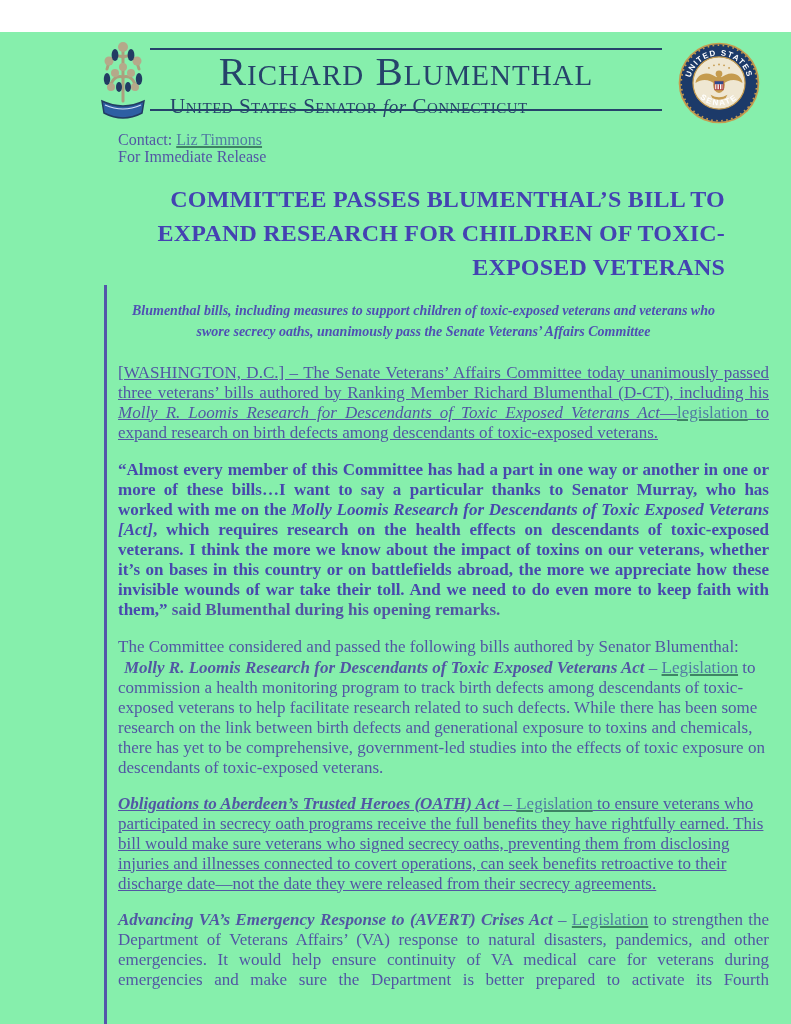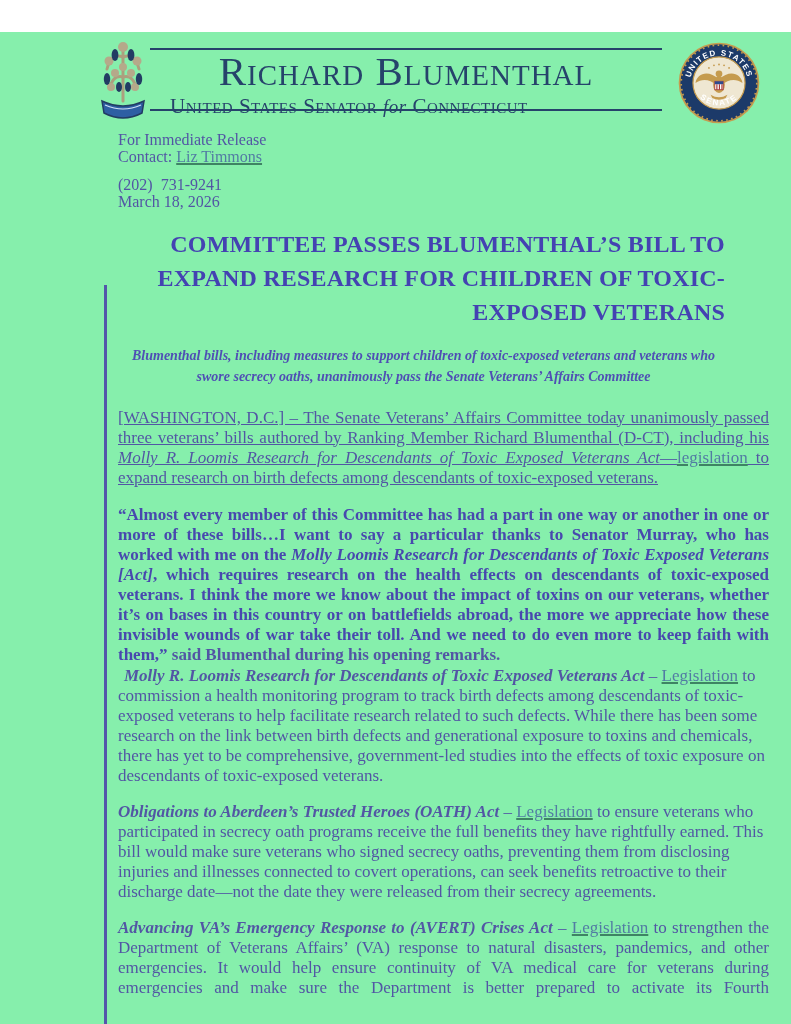--- a/index.html
+++ b/index.html
@@ -43,21 +43,21 @@
   }
   h2.subheadline{
     margin:16px 0 0;padding:0 40px 0 0;font-size:14px;line-height:21.3px;
     font-weight:bold;font-style:italic;text-align:center;color:#4F4FB4;
   }
   p{margin:17px 0 0;}
   p.p1{margin-top:20px;text-align:justify;text-decoration:underline;}
   p.quote{text-align:justify;font-weight:bold;color:#4848AE;}
   p.quote .plain{font-weight:bold;color:#5256A4;}
   p.p4{margin-top:1px;text-indent:6px;}
-  p.p5{margin-top:16px;}
+  p.p5{margin-top:16px;text-decoration:underline;}
   p.p6{margin-top:16px;text-align:justify;text-align-last:justify;}
   .bi{font-weight:bold;font-style:italic;}
   .it{font-style:italic;}
 </style>
 </head>
 <body>
 
 <div class="page">
 
   <header class="letterhead">
@@ -142,38 +142,35 @@
         </g>
       </svg>
     </div>
   </header>
 
   <div class="vline"></div>
 
   <main class="content">
 
     <div class="meta">
-      <div>For Immediate Release</div>
       <div>
         <span>Contact: </span><a class="link">Liz Timmons</a>
       </div>
-      <div class="block2">
-        <div class="prewrap">(202)  731-9241</div>
-        <div>March 18, 2026</div>
-      </div>
+      <div>For Immediate Release</div>
     </div>
 
     <h1 class="headline">COMMITTEE PASSES BLUMENTHAL’S BILL TO EXPAND RESEARCH FOR CHILDREN OF TOXIC-EXPOSED VETERANS</h1>
 
     <h2 class="subheadline">Blumenthal bills, including measures to support children of toxic-exposed veterans and veterans who swore secrecy oaths, unanimously pass the Senate Veterans’ Affairs Committee</h2>
 
     <p class="p1"><span>[WASHINGTON, D.C.] – The Senate Veterans’ Affairs Committee today unanimously passed three veterans’ bills authored by Ranking Member Richard Blumenthal (D-CT), including his </span><span class="it">Molly R. Loomis Research for Descendants of Toxic Exposed Veterans Act</span><span>—</span><a class="link">legislation</a><span> to expand research on birth defects among descendants of toxic-exposed veterans.</span></p>
 
     <p class="quote"><span>“Almost every member of this Committee has had a part in one way or another in one or more of these bills…I want to say a particular thanks to Senator Murray, who has worked with me on the </span><span class="it">Molly Loomis Research for Descendants of Toxic Exposed Veterans [Act]</span><span>, which requires research on the health effects on descendants of toxic-exposed veterans. I think the more we know about the impact of toxins on our veterans, whether it’s on bases in this country or on battlefields abroad, the more we appreciate how these invisible wounds of war take their toll. And we need to do even more to keep faith with them,” </span><span class="plain">said Blumenthal during his opening remarks.</span></p>
 
+    <p class="p3">The Committee considered and passed the following bills authored by Senator Blumenthal:</p>
 
     <p class="p4"><span class="bi">Molly R. Loomis Research for Descendants of Toxic Exposed Veterans Act</span><span> – </span><a class="link">Legislation</a><span> to commission a health monitoring program to track birth defects among descendants of toxic-exposed veterans to help facilitate research related to such defects. While there has been some research on the link between birth defects and generational exposure to toxins and chemicals, there has yet to be comprehensive, government-led studies into the effects of toxic exposure on descendants of toxic-exposed veterans.</span></p>
 
     <p class="p5"><span class="bi">Obligations to Aberdeen’s Trusted Heroes (OATH) Act</span><span> – </span><a class="link">Legislation</a><span> to ensure veterans who participated in secrecy oath programs receive the full benefits they have rightfully earned. This bill would make sure veterans who signed secrecy oaths, preventing them from disclosing injuries and illnesses connected to covert operations, can seek benefits retroactive to their discharge date—not the date they were released from their secrecy agreements.</span></p>
 
     <p class="p6"><span class="bi">Advancing VA’s Emergency Response to (AVERT) Crises Act</span><span> – </span><a class="link">Legislation</a><span> to strengthen the Department of Veterans Affairs’ (VA) response to natural disasters, pandemics, and other emergencies. It would help ensure continuity of VA medical care for veterans during emergencies and make sure the Department is better prepared to activate its Fourth</span></p>
 
   </main>
 </div>
 

